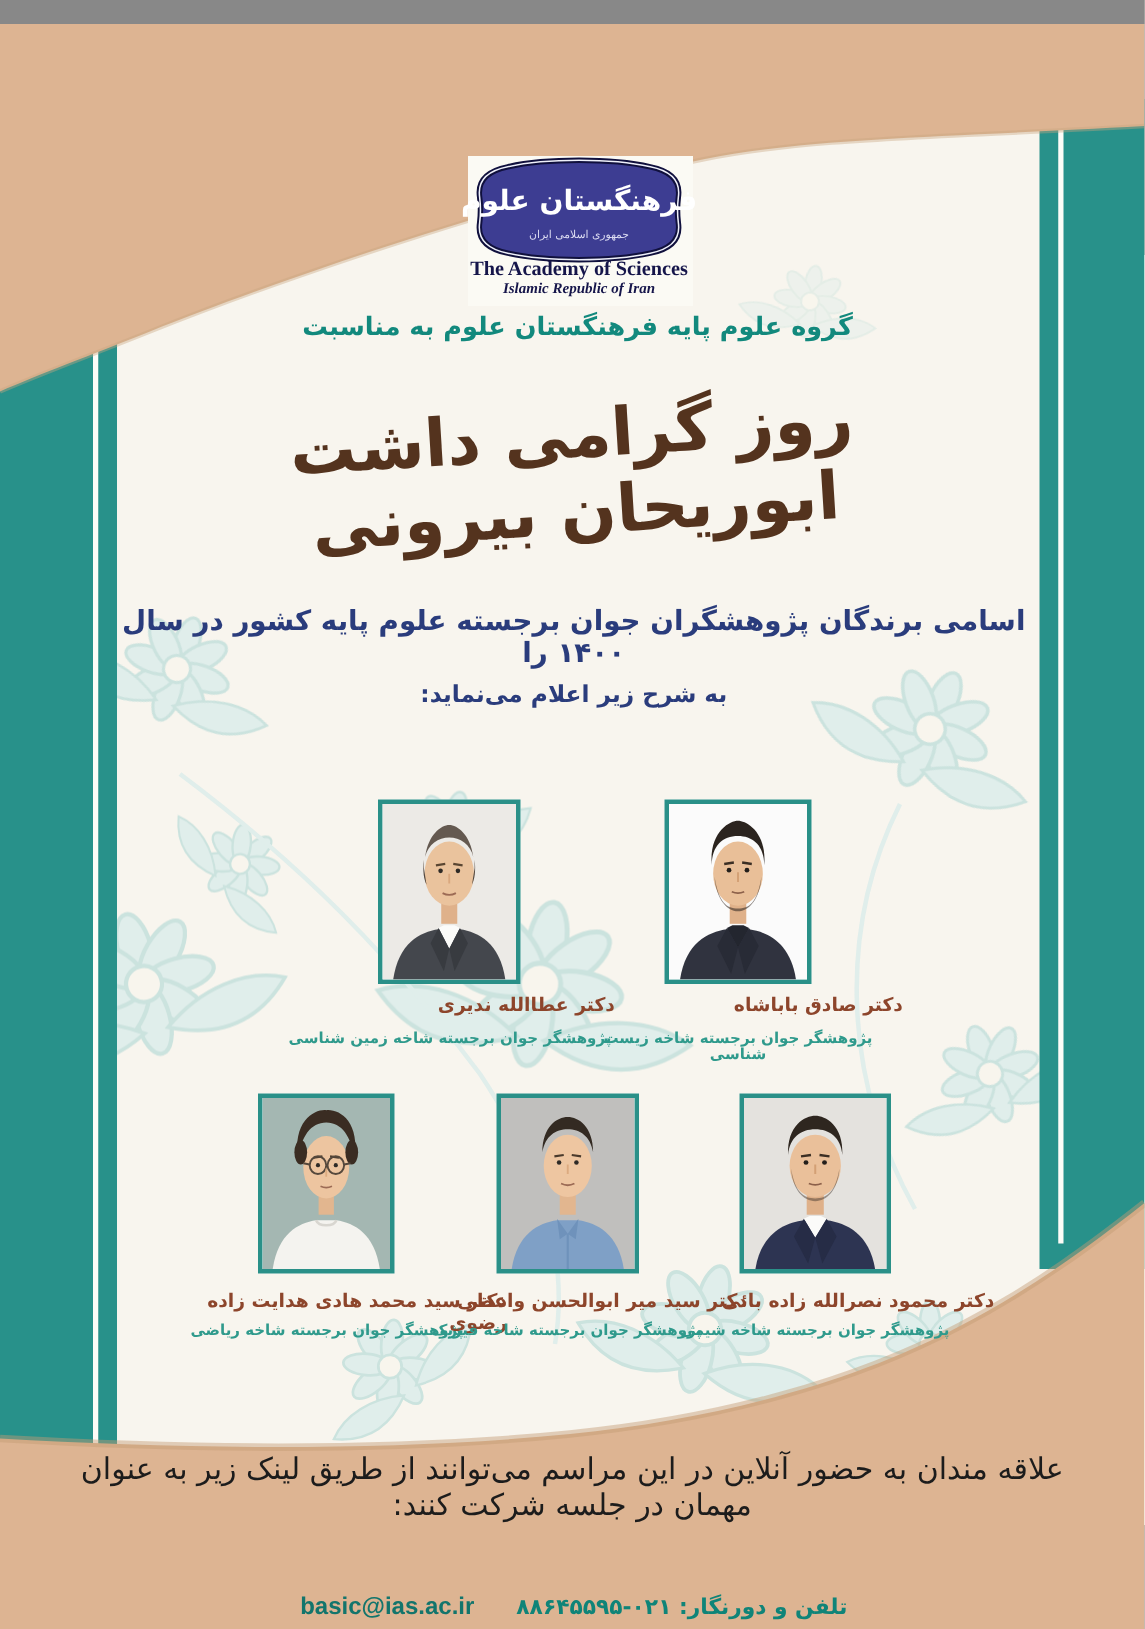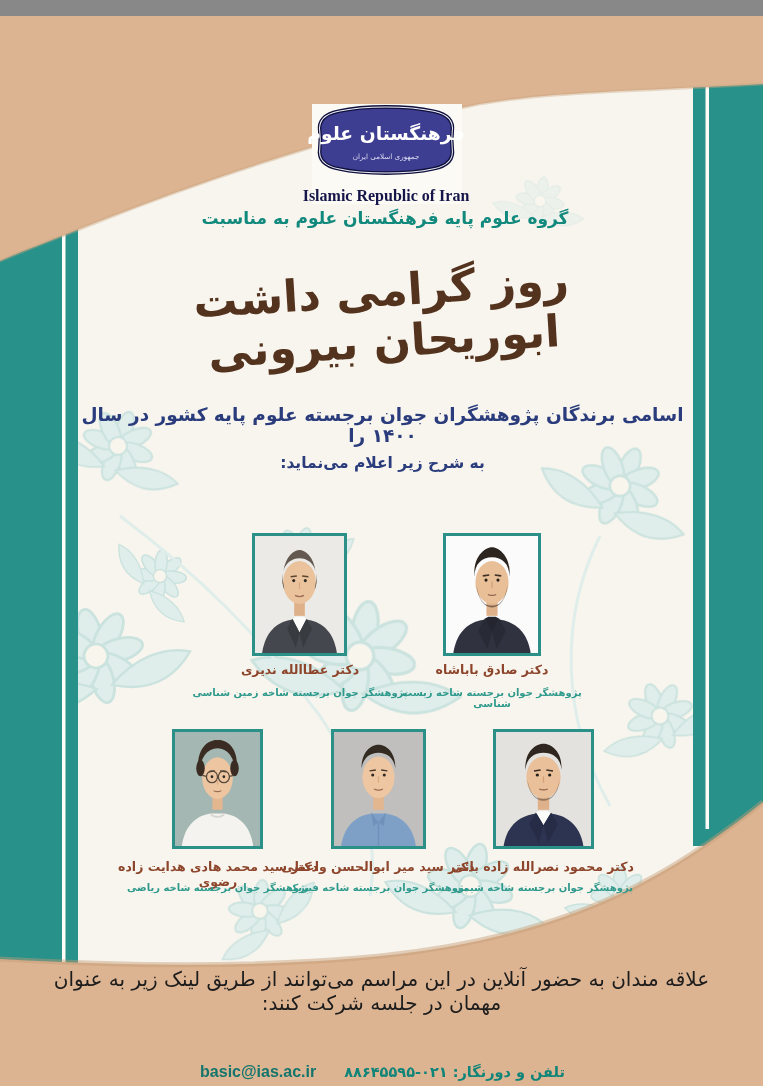--- a/index.html
+++ b/index.html
@@ -11,24 +11,24 @@
   .abs{position:absolute;z-index:2;}
   .ctr{text-align:center;}
   .occasion{left:85px;top:192px;width:600px;font-size:17px;font-weight:bold;color:#12897d;}
   .callig{left:110px;top:250px;width:545px;font-size:44px;font-weight:bold;color:#54331e;
           transform:rotate(-3.5deg);letter-spacing:-1px;line-height:1.15;}
   .announce1{left:80px;top:388px;width:605px;font-size:18.5px;font-weight:bold;color:#2a3c7c;}
   .announce2{left:80px;top:438px;width:605px;font-size:15.5px;font-weight:bold;color:#2a3c7c;}
   .logo-wrap{left:306px;top:88px;width:160px;}
   .logo-white{position:absolute;left:312px;top:88px;width:150px;height:100px;background:#fbfaf4;z-index:1;}
   .logo-en1{left:266px;top:155px;width:240px;font-size:13.5px;font-weight:bold;color:#15154a;font-family:"Liberation Serif",serif;}
-  .logo-en2{left:266px;top:171px;width:240px;font-size:16px;font-weight:bold;color:#15154a;font-family:"Liberation Serif",serif;}
+  .logo-en2{left:266px;top:171px;width:240px;font-size:10px;font-weight:bold;color:#15154a;font-family:"Liberation Serif",serif;font-style:italic;}
   .photo{position:absolute;z-index:2;border:3px solid #2a9088;background:#fff;box-sizing:border-box;}
   .photo svg{display:block;width:100%;height:100%;}
-  .wname{position:absolute;z-index:2;text-align:center;font-size:12.5px;font-weight:bold;color:#8d452b;}
+  .wname{position:absolute;z-index:2;font-size:12.5px;font-weight:bold;color:#8d452b;}
   .wfield{position:absolute;z-index:2;text-align:center;font-size:10px;font-weight:bold;color:#2f9a8c;}
   .finfo{left:30px;top:951px;width:703px;font-size:20px;color:#1c1c1c;}
   .furl{left:80px;top:980px;width:605px;font-size:18px;color:#111;font-family:"Liberation Serif",serif;}
   .ftime{left:80px;top:1024px;width:605px;font-size:14.5px;font-weight:bold;color:#0f8478;}
   .fcontact{left:80px;top:1047px;width:605px;font-size:14.5px;font-weight:bold;color:#0f8478;
             display:flex;justify-content:center;align-items:baseline;gap:28px;}
   .femail{font-family:"Liberation Sans",sans-serif;font-size:16px;font-weight:bold;color:#13756c;direction:ltr;}
 </style>
 </head>
 <body>
@@ -89,20 +89,21 @@
 
   <div class="logo-white"></div>
   <div class="abs logo-wrap">
     <svg width="160" height="72" viewBox="0 0 200 100">
       <path d="M34,10 C70,2 130,2 166,10 C186,14 194,24 192,38 C191,46 191,54 192,62 C194,76 186,86 166,90 C130,98 70,98 34,90 C14,86 6,76 8,62 C9,54 9,46 8,38 C6,24 14,14 34,10 Z" fill="#3d3d92" stroke="#10103d" stroke-width="5"></path>
       <path d="M34,10 C70,2 130,2 166,10 C186,14 194,24 192,38 C191,46 191,54 192,62 C194,76 186,86 166,90 C130,98 70,98 34,90 C14,86 6,76 8,62 C9,54 9,46 8,38 C6,24 14,14 34,10 Z" fill="none" stroke="#eef0fa" stroke-width="1.4"></path>
       <text x="100" y="50" text-anchor="middle" font-size="26" font-weight="bold" fill="#ffffff" style="direction:rtl;font-family:'DejaVu Sans',sans-serif">فرهنگستان علوم</text>
       <text x="100" y="76" text-anchor="middle" font-size="10" fill="#dcdcf2" style="direction:rtl;font-family:'DejaVu Sans',sans-serif">جمهوری اسلامی ایران</text>
     </svg>
   </div>
+  <div class="abs ctr logo-en1">The Academy of Sciences</div>
   <div class="abs ctr logo-en2">Islamic Republic of Iran</div>
 
   <div class="abs ctr occasion" dir="rtl">گروه علوم پایه فرهنگستان علوم به مناسبت</div>
   <div class="abs ctr callig" dir="rtl">روز گرامی داشت ابوریحان بیرونی</div>
   <div class="abs ctr announce1" dir="rtl">اسامی برندگان پژوهشگران جوان برجسته علوم پایه کشور در سال ۱۴۰۰ را</div>
   <div class="abs ctr announce2" dir="rtl">به شرح زیر اعلام می‌نماید:</div>
 
   <div class="photo" style="left:252px;top:517px;width:95px;height:123px;">
     <svg viewBox="0 0 100 126" preserveAspectRatio="none">
       <rect width="100" height="126" fill="#eceae6"></rect>

